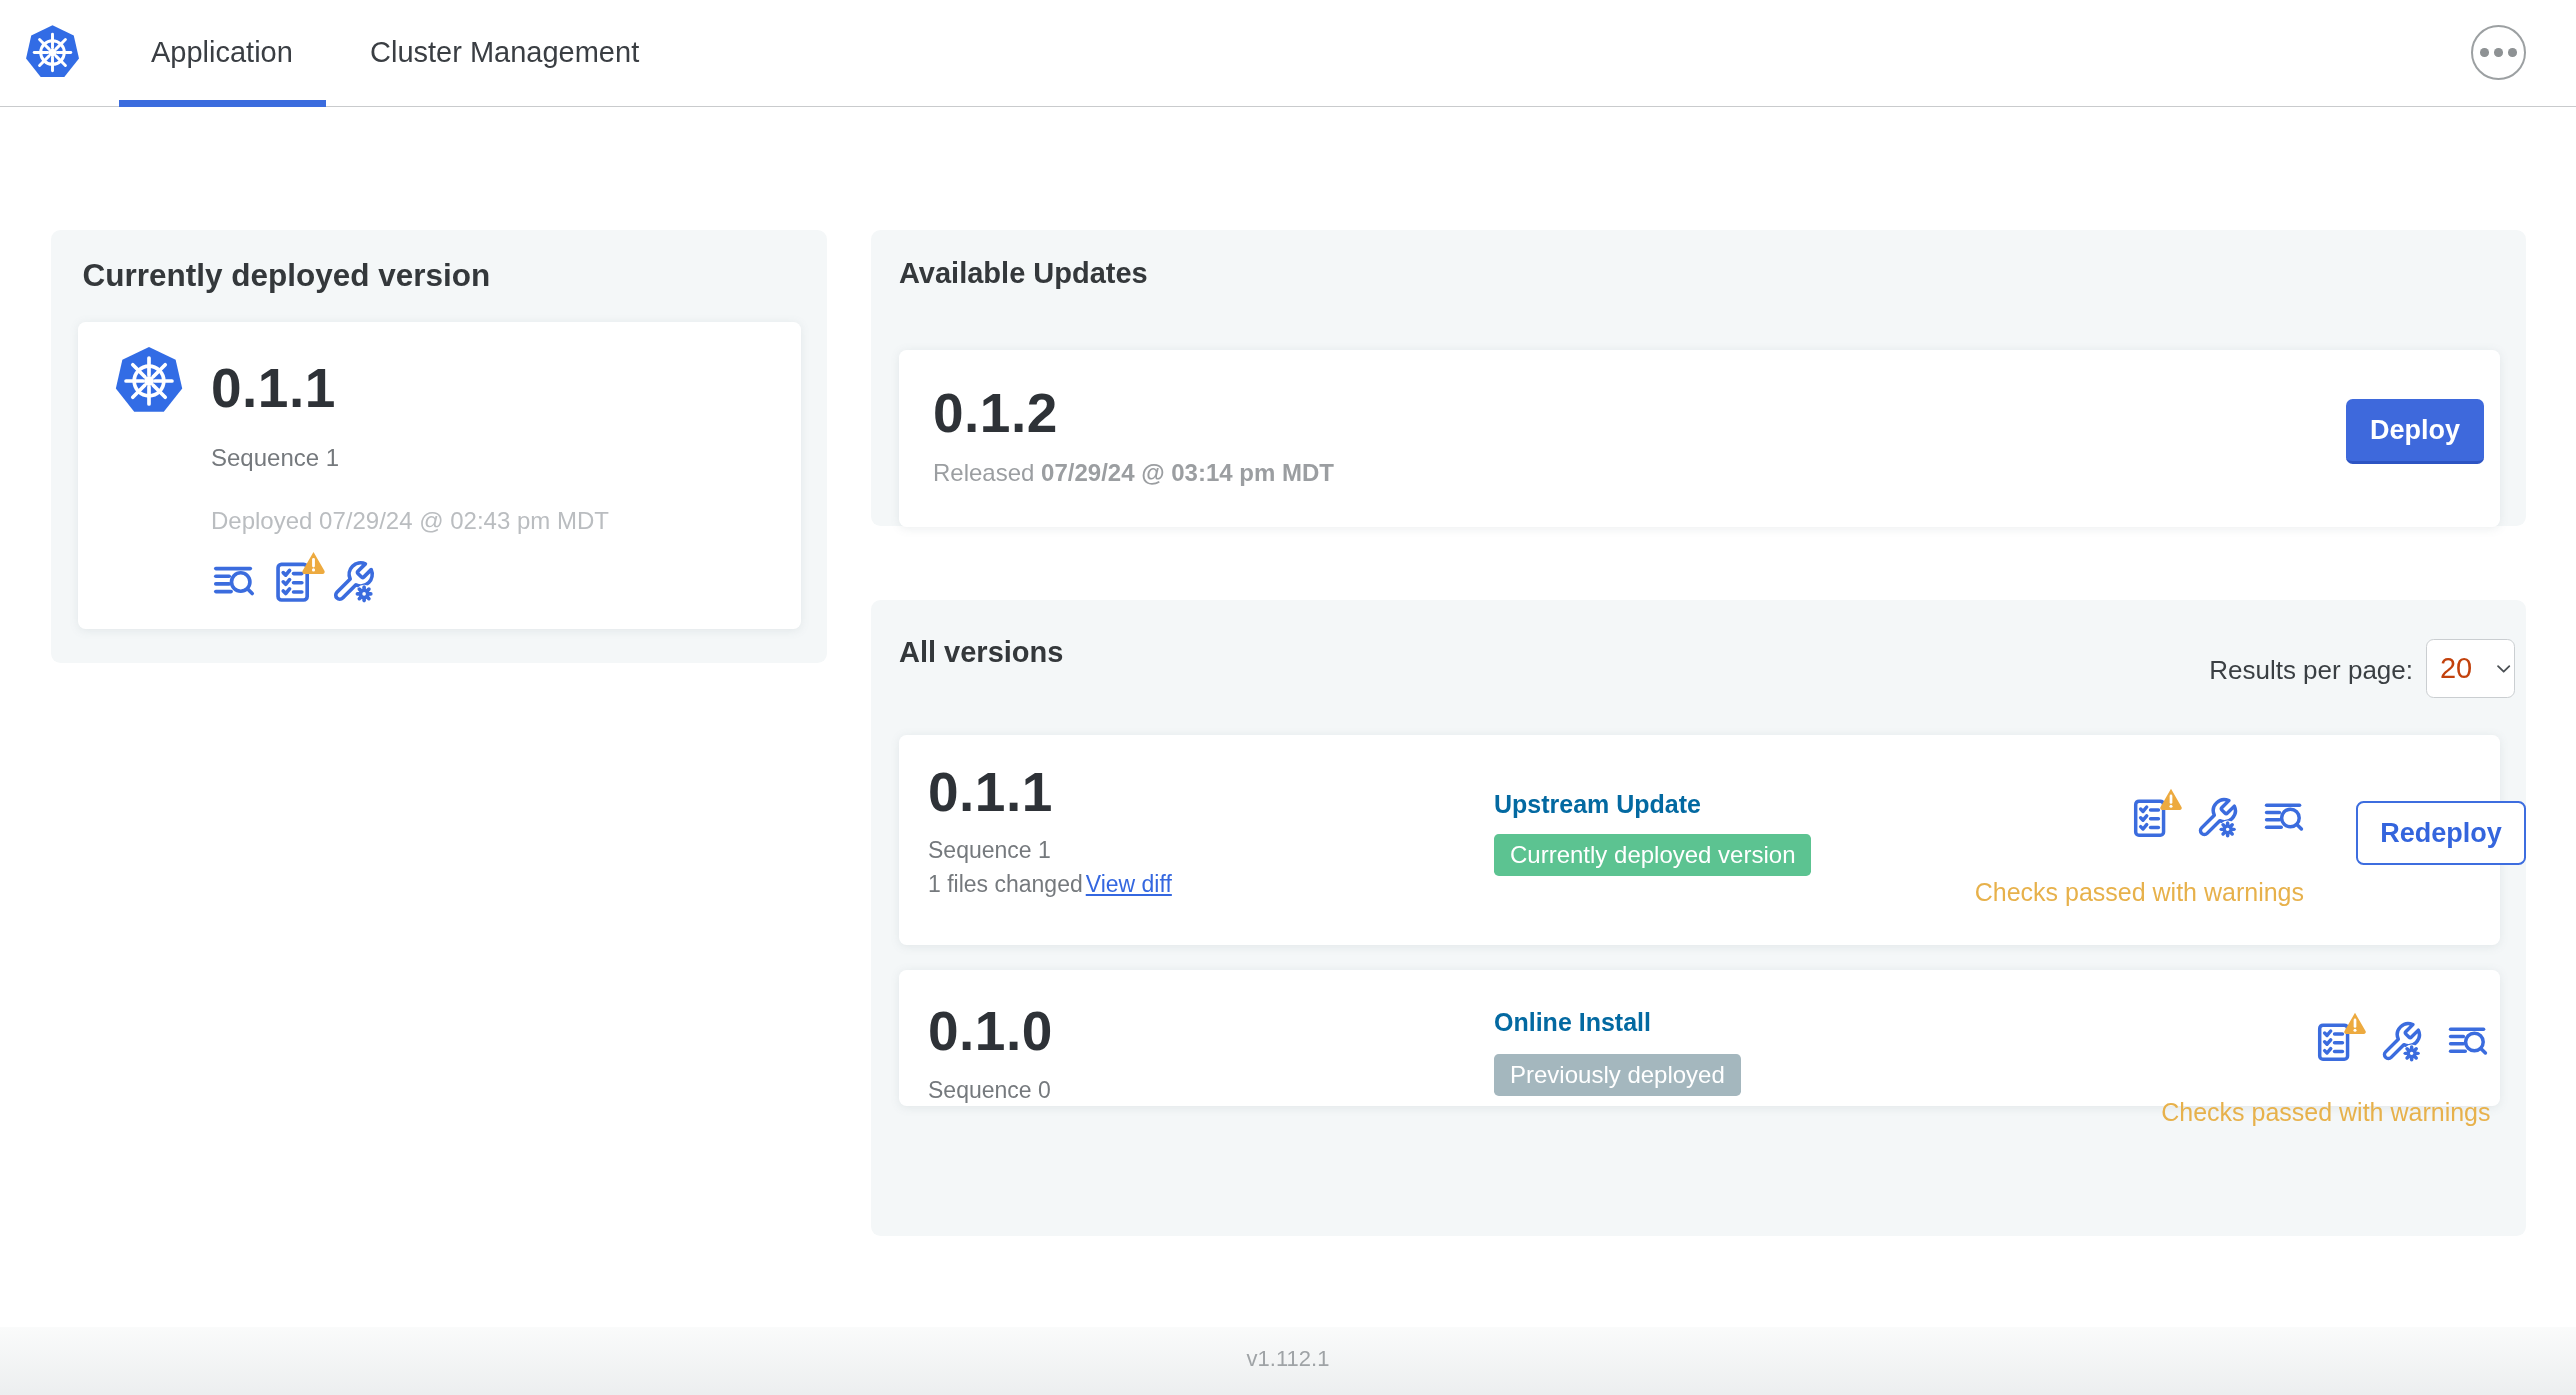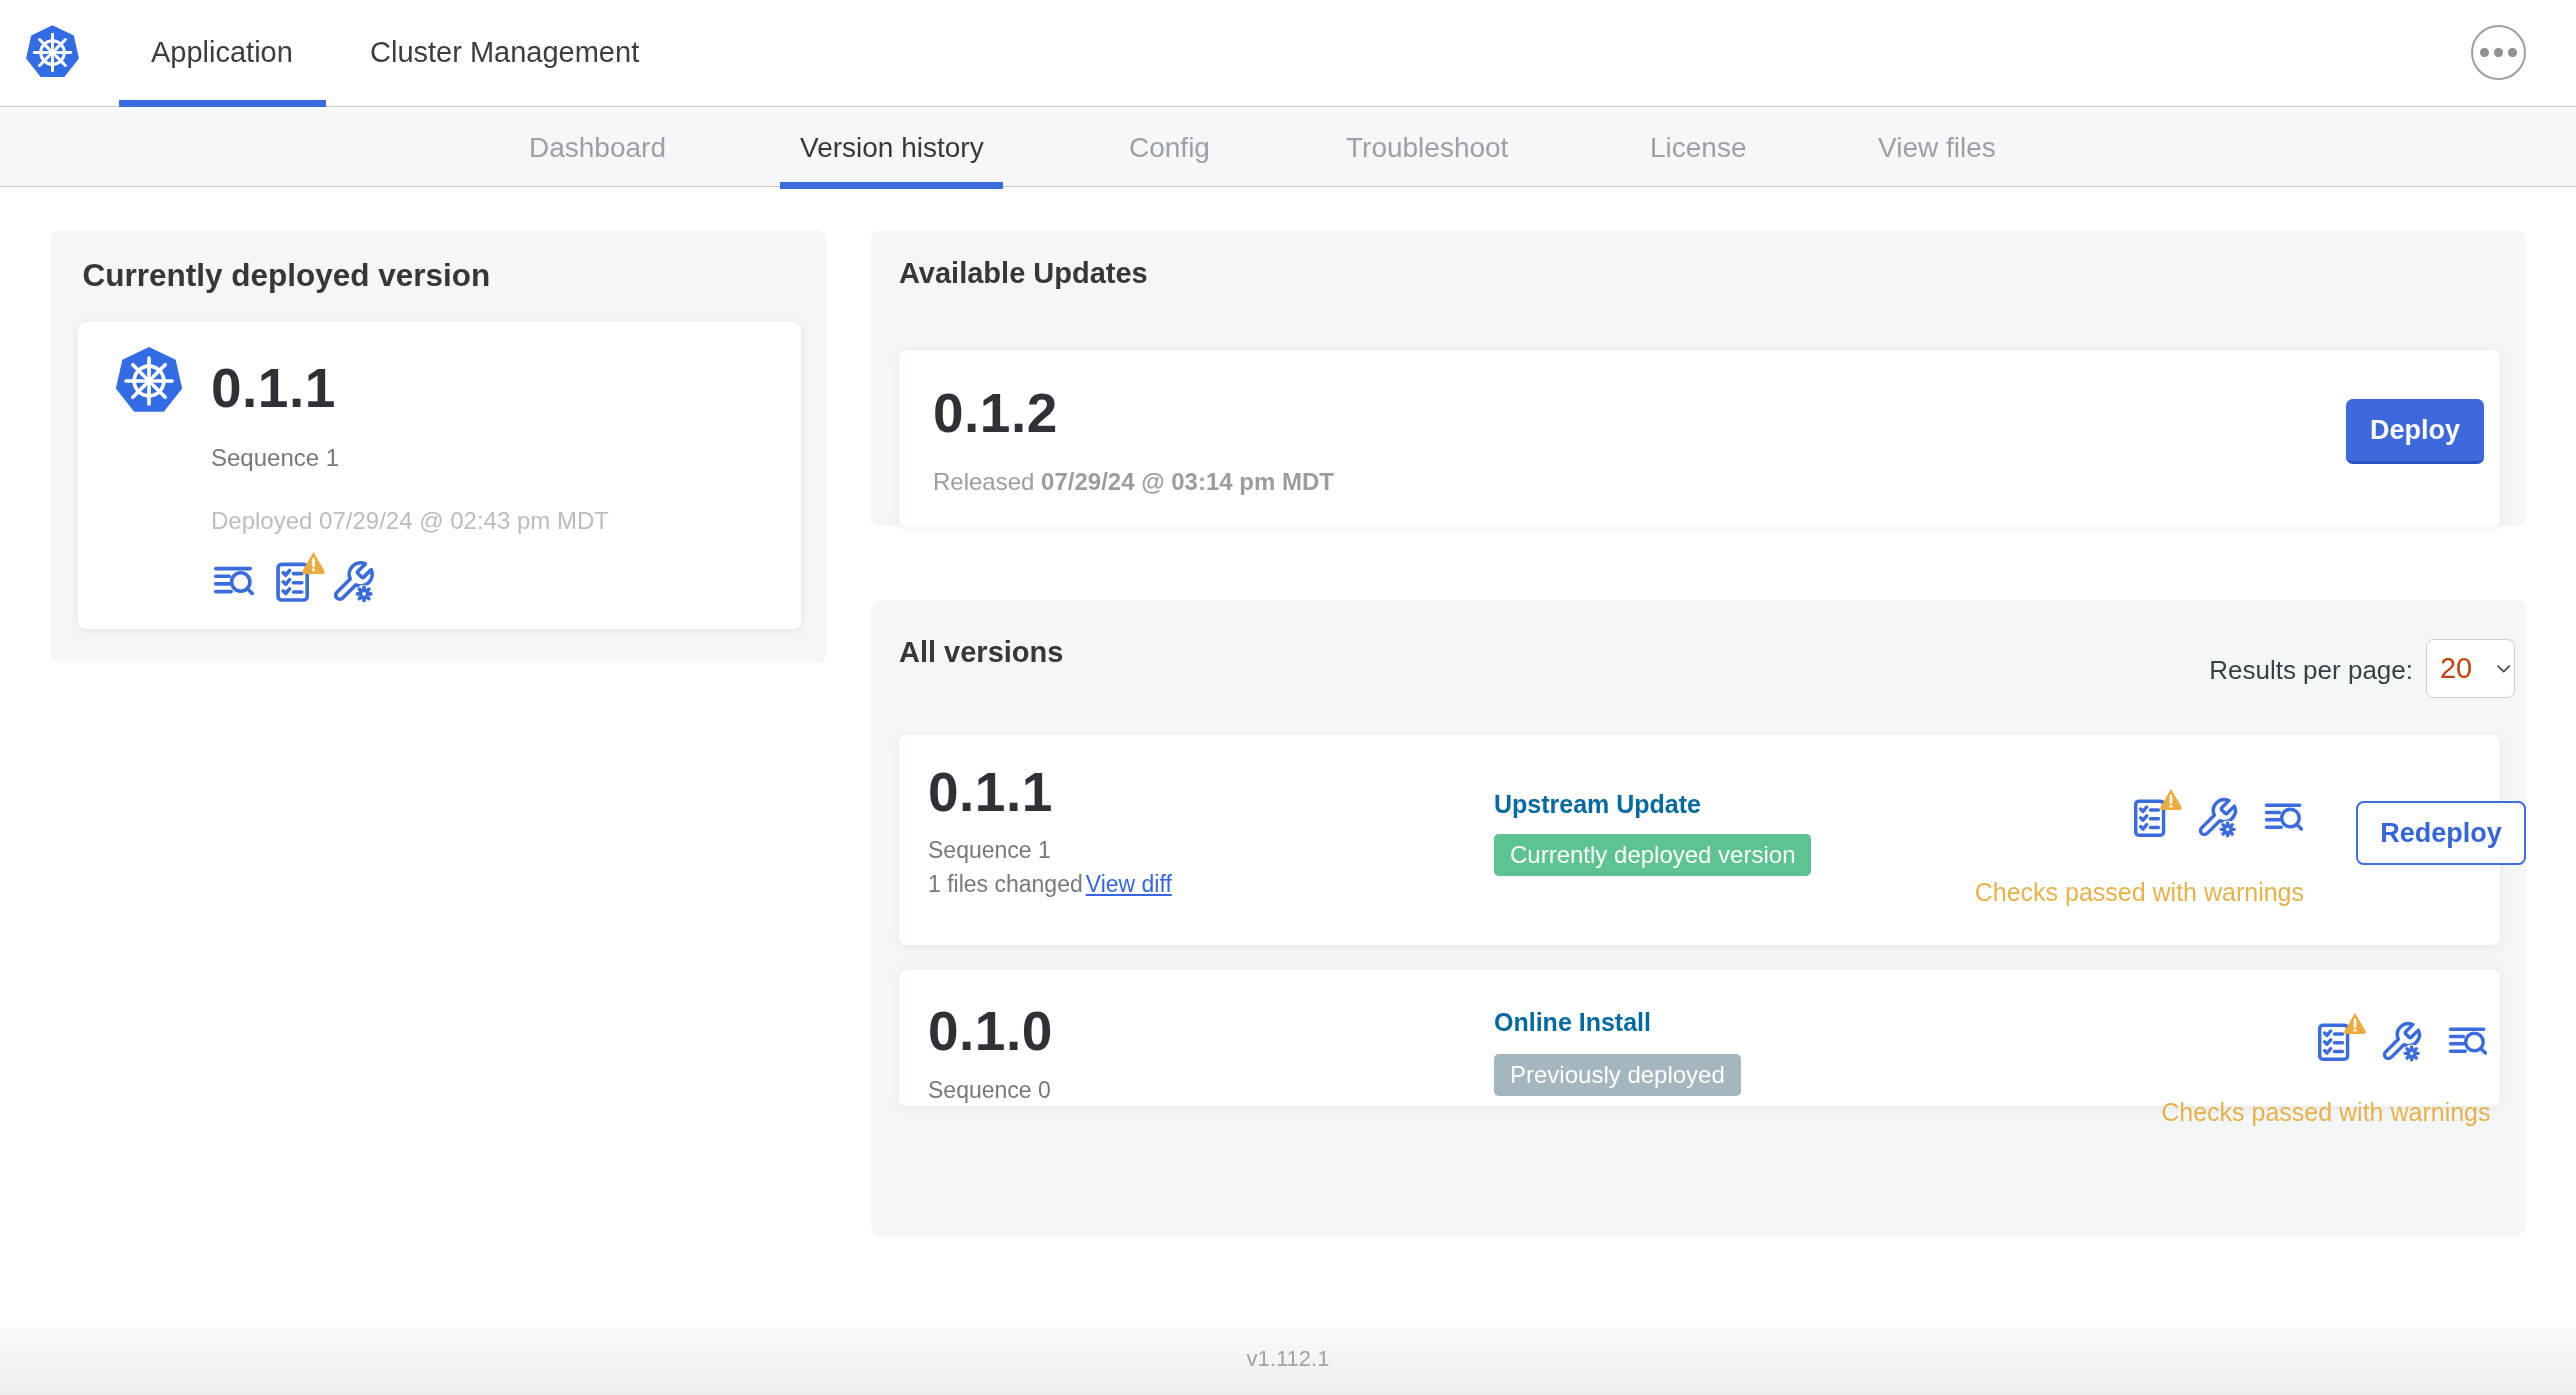--- a/index.html
+++ b/index.html
@@ -43,21 +43,21 @@
 
   
   .cv-logo { position:absolute; left:34px; top:20px; width:74px; height:78px; }
   .cv-ver { left:133px; top:34px; }
   .cv-seq { left:133px; top:122px; }
   .cv-dep { position:absolute; left:133px; top:185px; font-size:24px; color:#babdc0; }
   .cv-icons { position:absolute; left:133px; top:237px; display:flex; gap:15.3px; align-items:flex-end; }
 
   
   .up-ver { left:34px; top:31px; }
-  .up-rel { position:absolute; left:34px; top:118px; font-size:24px; color:#9b9ea1; }
+  .up-rel { position:absolute; left:34px; top:109px; font-size:24px; color:#9b9ea1; }
   .up-rel b { font-weight:bold; }
   .deploy-btn { position:absolute; right:16px; top:49px; width:138px; height:65px; background:#3e69dc; border:none; border-bottom:3.8px solid #2d54c3; border-radius:6.7px; color:#fff; font-weight:bold; font-size:27px; display:flex; align-items:center; justify-content:center; cursor:pointer; font-family:inherit; }
 
   
   .rpp-label { position:absolute; right:113px; top:55px; font-size:26px; color:#3a3f43; }
   .rpp-select { position:absolute; right:11.5px; top:39px; width:89px; height:59px; background:#fff; border:1.9px solid #caced1; border-radius:7.6px; display:flex; align-items:center; padding-left:13.4px; font-size:29px; color:#c2410c; cursor:pointer; gap:22px; }
 
   .row-ver1 { left:29px; top:25px; } .row-ver2 { left:29px; top:29px; }
   .row-seq  { font-size:23px; left:29px; }
   .row-files { position:absolute; left:29px; top:136px; font-size:23px; color:#75797d; }
@@ -102,28 +102,20 @@
     </svg>
     <div class="header-tab tab-app active">Application</div>
     <div class="header-tab tab-cluster">Cluster Management</div>
     <div class="menu-btn">
       <span class="dot"></span>
         <span class="dot"></span>
         <span class="dot"></span>
     </div>
   </div>
 
-  <div class="subnav">
-    <div class="subnav-item sn-dashboard">Dashboard</div>
-    <div class="subnav-item sn-version active">Version history</div>
-    <div class="subnav-item sn-config">Config</div>
-    <div class="subnav-item sn-troubleshoot">Troubleshoot</div>
-    <div class="subnav-item sn-license">License</div>
-    <div class="subnav-item sn-viewfiles">View files</div>
-  </div>
 
   <div class="section-card" id="current-card">
     <div class="h-bold">Currently deployed version</div>
     <div class="white-card" id="current-inner">
       <svg class="cv-logo" viewBox="0 0 100 104">
         <polygon points="50,6 86,23.3 94.9,62.2 70,93.4 30,93.4 5.2,62.2 14,23.3" fill="#326ce5"></polygon>
         <g stroke="#fff" stroke-width="5" stroke-linecap="round" fill="none">
           <circle cx="50" cy="52" r="20"></circle>
           <line x1="58" y1="52" x2="81" y2="52"></line>
             <line x1="55.7" y1="57.7" x2="71.9" y2="73.9"></line>

